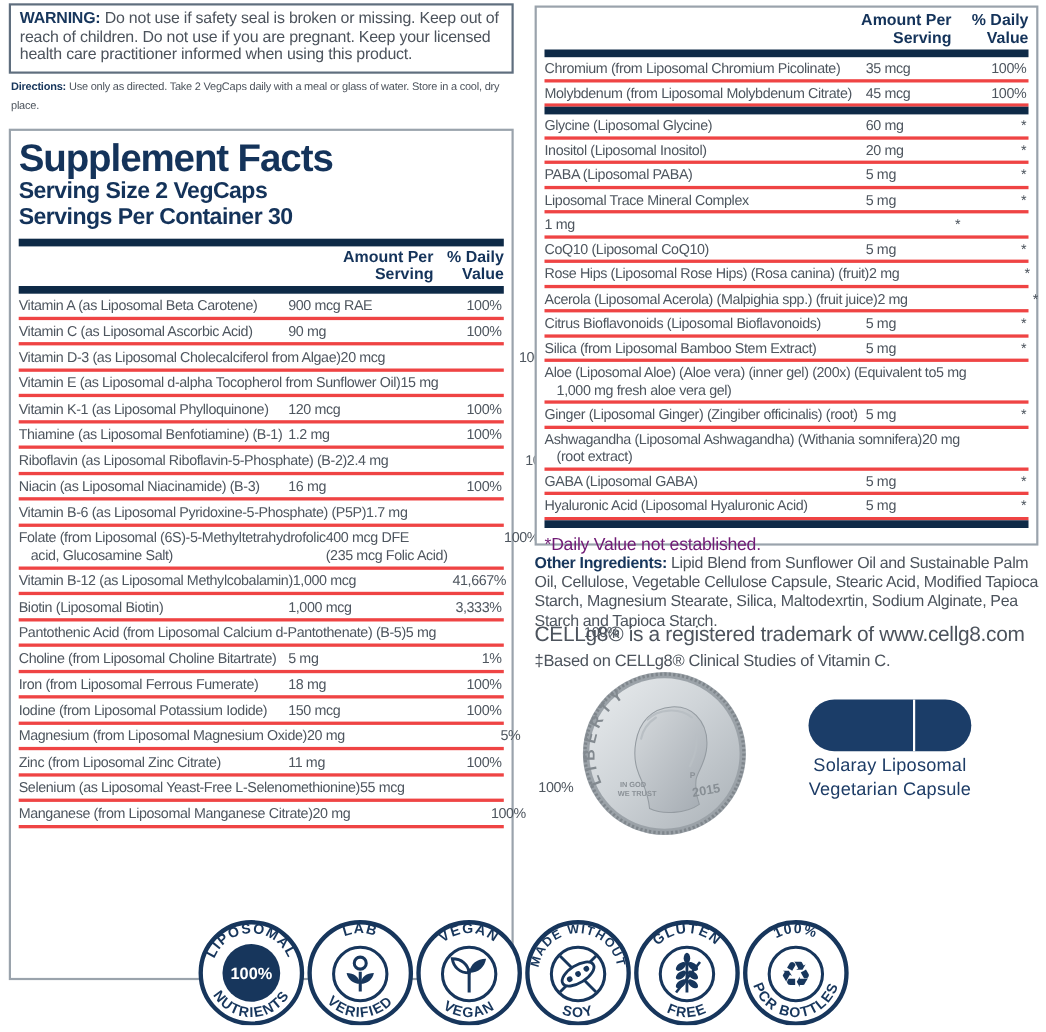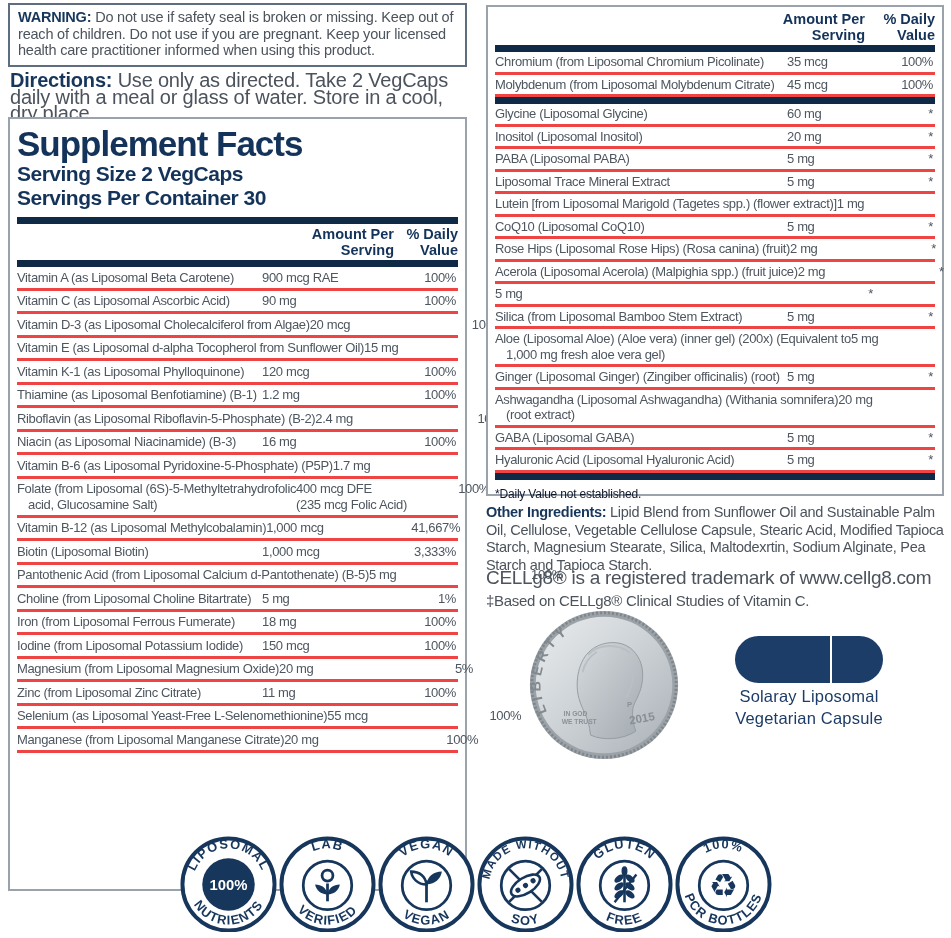--- a/index.html
+++ b/index.html
@@ -10,21 +10,21 @@
   }
   
   .warning-box {
     position:absolute; left:8px; top:3px; width:459px;
     border:2px solid #5f6e7e; padding:4px 8px 6px 8px;
     font-size:14.5px; line-height:16.5px; letter-spacing:-0.2px; color:#4c535c;
   }
   .blabel { font-weight:bold; color:#17365c; }
   .directions-block {
     position:absolute; left:8px; top:72px; width:459px; padding:0 2px;
-    font-size:20px; line-height:16.5px; letter-spacing:-0.2px; color:#4c535c;
+    font-size:10px; line-height:16.5px; letter-spacing:-0.2px; color:#4c535c;
   }
   .facts-box {
     position:absolute; left:8px; top:117px; width:459px; height:774px;
     border:2px solid #9aa3ac; padding:6px 7px 0 7px; background:#fff;
   }
   .facts-title { font-size:35px; line-height:37px; font-weight:bold; color:#14335a; letter-spacing:-1px; }
   .serving-line { font-size:21px; line-height:24px; font-weight:bold; color:#14335a; letter-spacing:-0.5px; }
   .thick-bar { height:7px; background:#0e2a47; }
   .facts-box .thick-bar.first { margin-top:7px; }
   .hdr-row { display:grid; grid-template-columns:1fr 132px 64px; padding:3px 0 2px 0; }
@@ -36,21 +36,21 @@
   .trow > div { font-size:13px; line-height:15.5px; letter-spacing:-0.35px; color:#4e565f; }
   .tname { white-space:nowrap; overflow:visible; }
   .tname2 { padding-left:11px; }
   .tamt { text-align:left; white-space:nowrap; }
   .tdv { text-align:right; padding-right:2px; }
   
   .right-box {
     position:absolute; left:486px; top:5px; width:458px; height:491px;
     border:2px solid #9aa3ac; padding:0 7px; background:#fff;
   }
-  .footnote { font-size:12px; color:#0f172a; padding:7px 0; letter-spacing:-0.2px; }
+  .footnote { font-size:16px; color:#701a75; padding:7px 0; letter-spacing:-0.2px; }
   .other-ing {
     position:absolute; left:486px; top:504px; width:462px;
     font-size:14.5px; line-height:17.5px; letter-spacing:-0.3px; color:#4c535c;
   }
   .tm-line   { position:absolute; left:486px; top:567px; width:462px; font-size:19px; color:#4c535c; letter-spacing:-0.3px; }
   .based-line{ position:absolute; left:486px; top:592px; width:462px; font-size:15px; color:#4c535c; letter-spacing:-0.3px; }
   
   .coin-wrap { position:absolute; left:527px; top:608px; width:154px; height:154px; }
   .capsule-group { position:absolute; left:720px; top:636px; width:178px; text-align:center; }
   .capsule {
@@ -330,31 +330,28 @@
           <div class="tname">
             <div>PABA (Liposomal PABA)</div>
           </div>
           <div class="tamt">
             <div>5 mg</div>
           </div>
           <div class="tdv">*</div>
         </div>
         <div class="trow">
           <div class="tname">
-            <div>Liposomal Trace Mineral Extract</div>
-          </div>
-          <div class="tamt">
-            <div>5 mg</div>
-          </div>
-          <div class="tdv">*</div>
-        </div>
-        <div class="trow">
-          <div class="tname">
-            <div>Lutein [from Liposomal Marigold (Tagetes spp.) (flower extract)]</div>
-          </div>
+            <div>Liposomal Trace Mineral Complex</div>
+          </div>
+          <div class="tamt">
+            <div>5 mg</div>
+          </div>
+          <div class="tdv">*</div>
+        </div>
+        <div class="trow">
           <div class="tamt">
             <div>1 mg</div>
           </div>
           <div class="tdv">*</div>
         </div>
         <div class="trow">
           <div class="tname">
             <div>CoQ10 (Liposomal CoQ10)</div>
           </div>
           <div class="tamt">
@@ -374,20 +371,23 @@
         <div class="trow">
           <div class="tname">
             <div>Acerola (Liposomal Acerola) (Malpighia spp.) (fruit juice)</div>
           </div>
           <div class="tamt">
             <div>2 mg</div>
           </div>
           <div class="tdv">*</div>
         </div>
         <div class="trow">
+          <div class="tname">
+            <div>Citrus Bioflavonoids (Liposomal Bioflavonoids)</div>
+          </div>
           <div class="tamt">
             <div>5 mg</div>
           </div>
           <div class="tdv">*</div>
         </div>
         <div class="trow">
           <div class="tname">
             <div>Silica (from Liposomal Bamboo Stem Extract)</div>
           </div>
           <div class="tamt">

